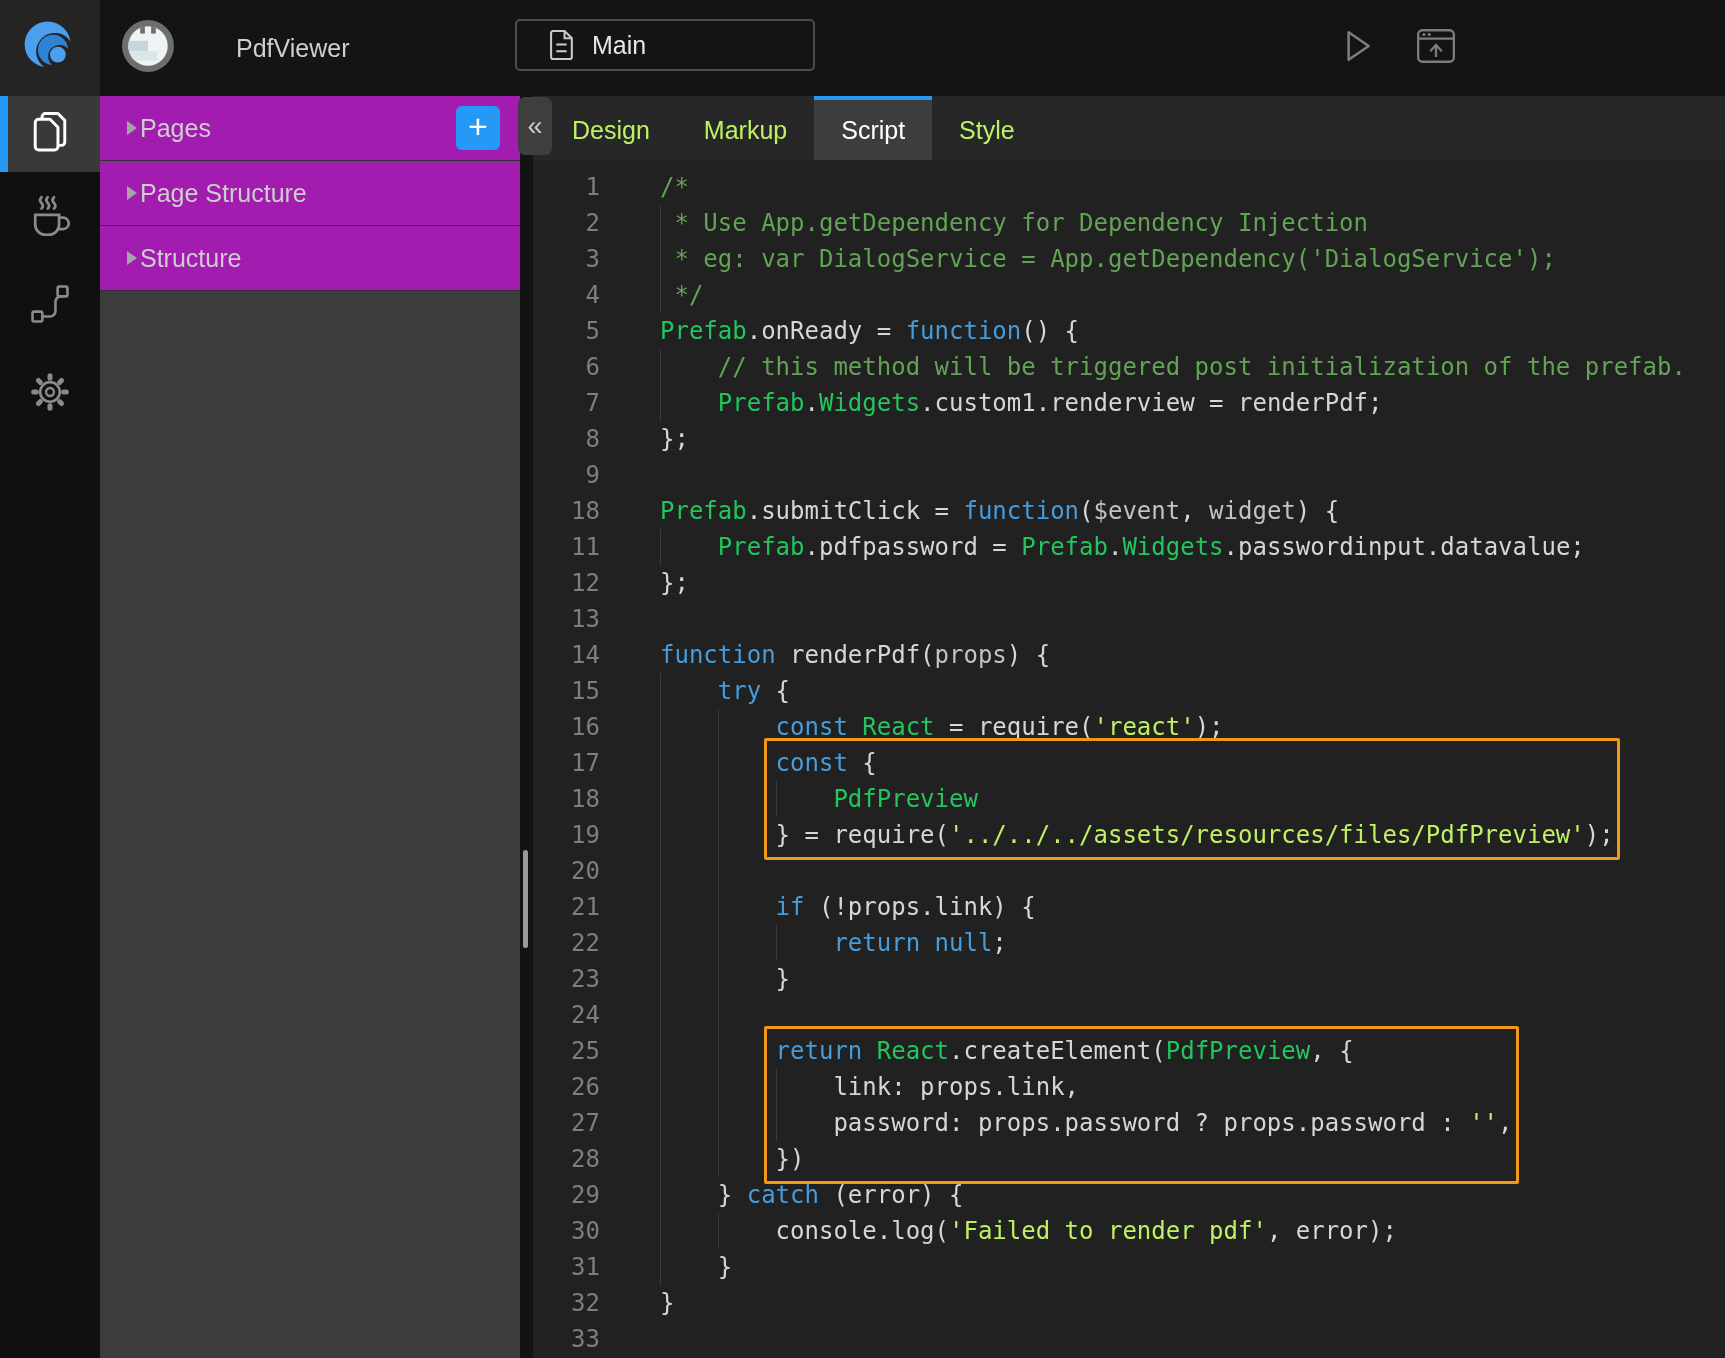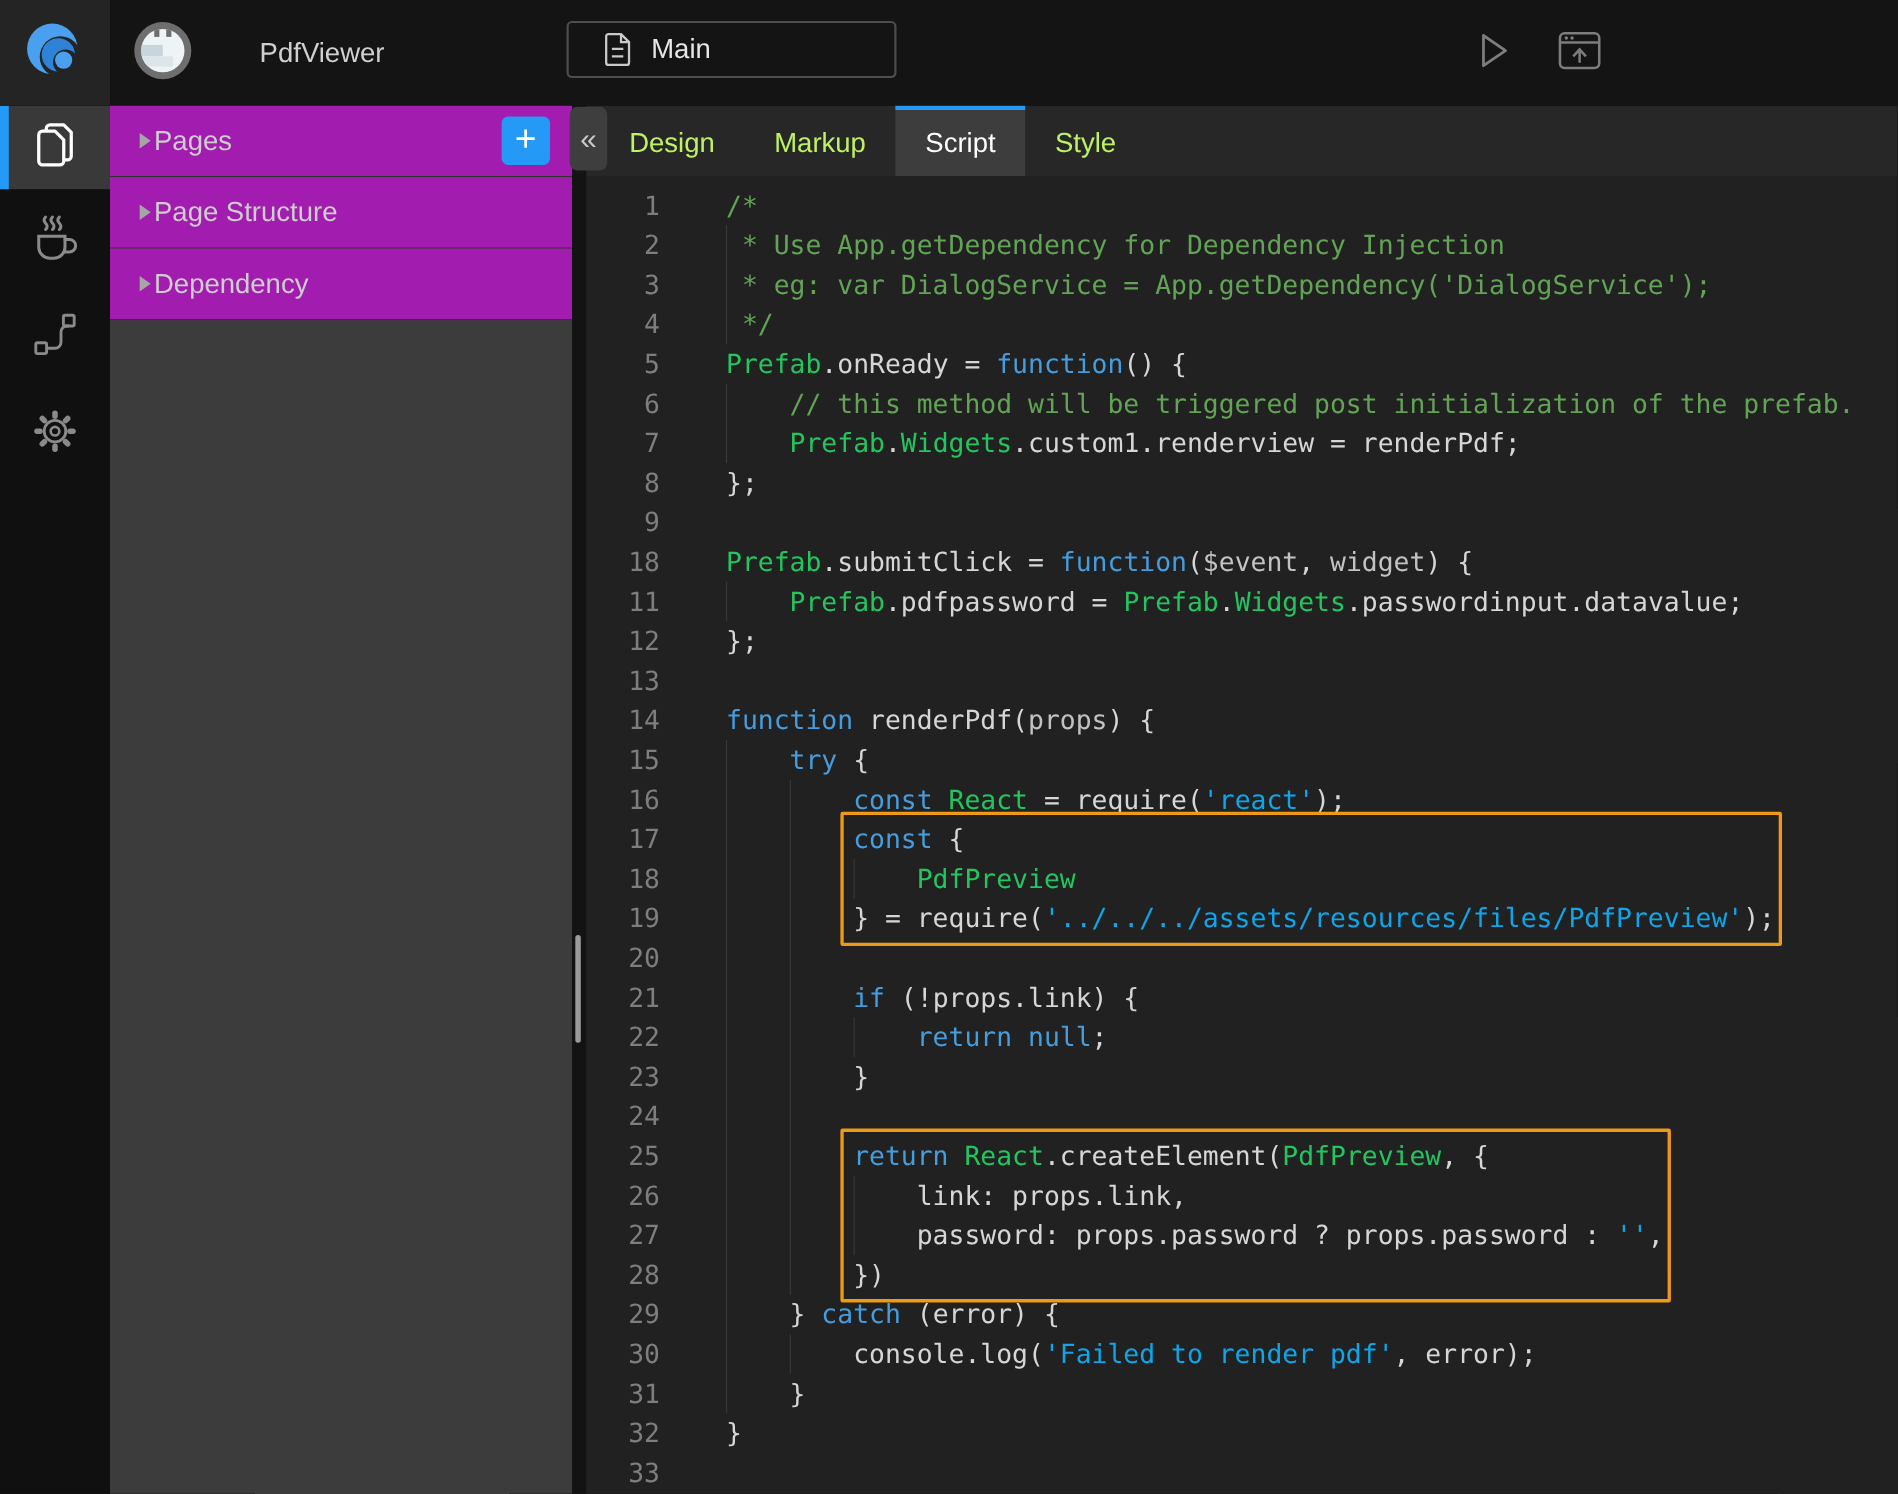--- a/index.html
+++ b/index.html
@@ -41,21 +41,21 @@
   .code-area { flex:1; background:#212121; position:relative; padding-top:9px; overflow:hidden;
                font-family:"DejaVu Sans Mono",monospace; font-size:24px; }
   .code-line { position:relative; height:36px; line-height:36px; white-space:pre; }
   .lnum { position:absolute; left:0; top:0; width:67px; text-align:right; color:#7e7e7e; }
   .ltext { position:absolute; left:127px; top:0; }
   .guide { position:absolute; top:0; bottom:0; width:1px; background:#3a3a3a; }
 
   .t-comment { color:#62a356; }
   .t-kw      { color:#459ddd; }
   .t-teal    { color:#22c55e; }
-  .t-string  { color:#0ea5e9; }
+  .t-string  { color:#bef264; }
   .t-plain   { color:#d6d6d6;text-align:center; }
   .t-param   { color:#c2c2c2; }
 
   .hl-box { position:absolute; border:3px solid #ee9a17; border-radius:2px; pointer-events:none; }
 
   svg { display:block; }
 </style>
 </head>
 <body>
 
@@ -156,21 +156,21 @@
     <span class="caret"></span>
     <span class="label">Pages</span>
     <span class="add-btn">+</span>
   </div>
   <div class="panel-row">
     <span class="caret"></span>
     <span class="label">Page Structure</span>
   </div>
   <div class="panel-row">
     <span class="caret"></span>
-    <span class="label">Dependency</span>
+    <span class="label">Structure</span>
   </div>
 </div>
 
 <div class="collapse-btn">«</div>
 <div class="panel-scrollbar"></div>
 
 <div class="main">
   <div class="tabbar">
     <div class="tab">Design</div>
     <div class="tab">Markup</div>

